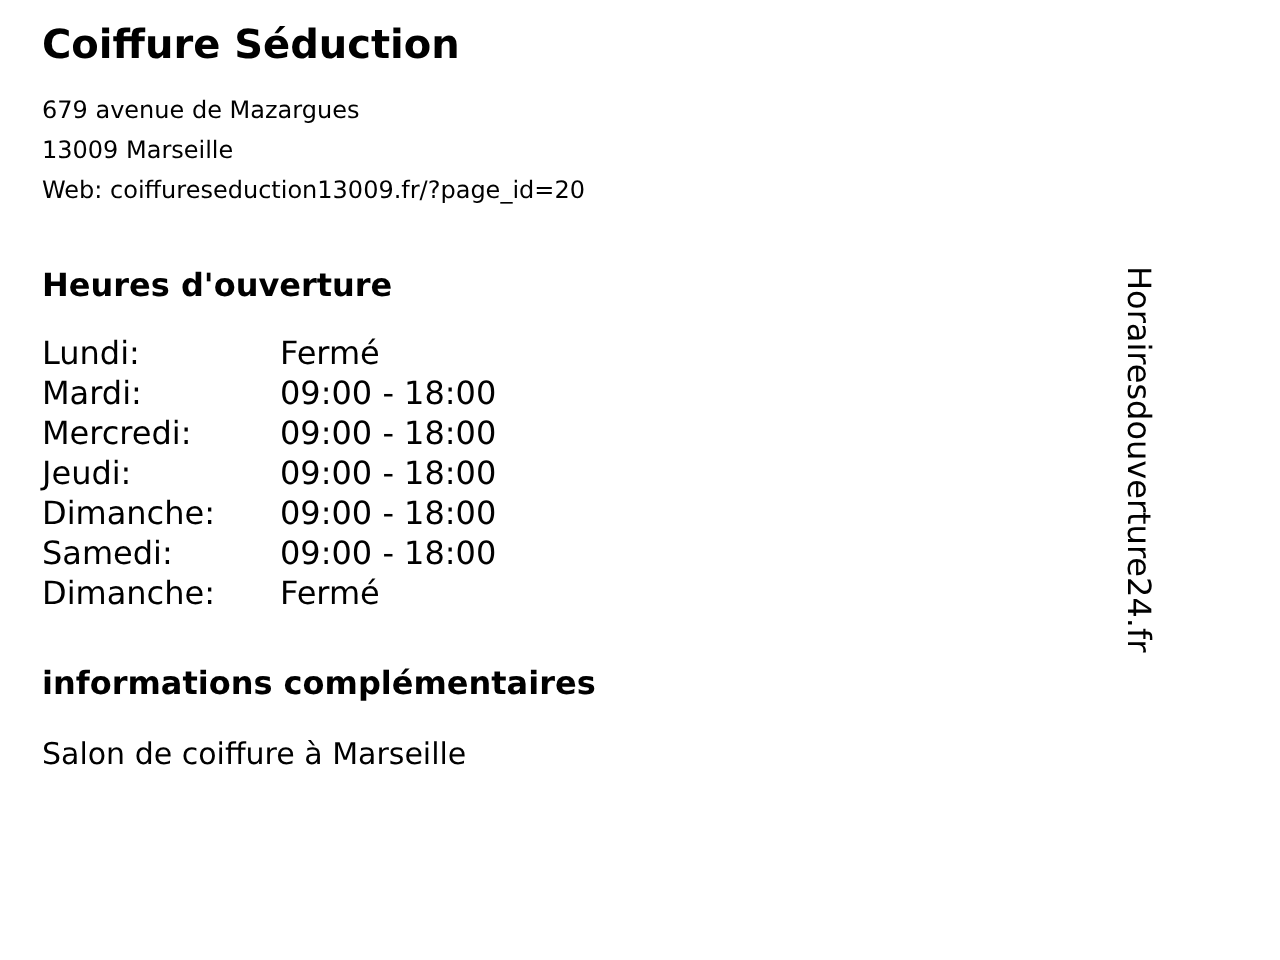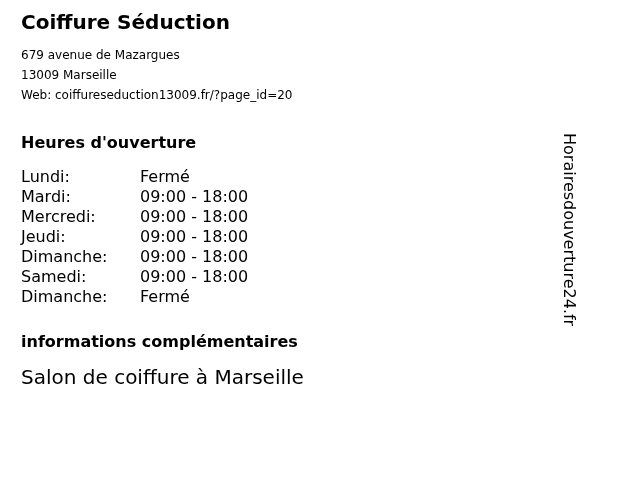--- a/index.html
+++ b/index.html
@@ -37,21 +37,21 @@
     margin-top: 13px;
     font-size: 16px;
     line-height: 20px;
   }
   .hours-row { display: flex; }
   .hours-day { width: 119px; flex: 0 0 119px; }
   .hours-time { flex: 1; }
   .info-heading { margin-top: 24px; }
   .info-text {
     margin-top: 14px;
-    font-size: 20px;
+    font-size: 15px;
     line-height: 20px;
   }
   .watermark {
     position: absolute;
     top: 133px;
     right: 7px;
     writing-mode: vertical-rl;
     text-orientation: mixed;
     font-size: 16px;
     line-height: 24px;

